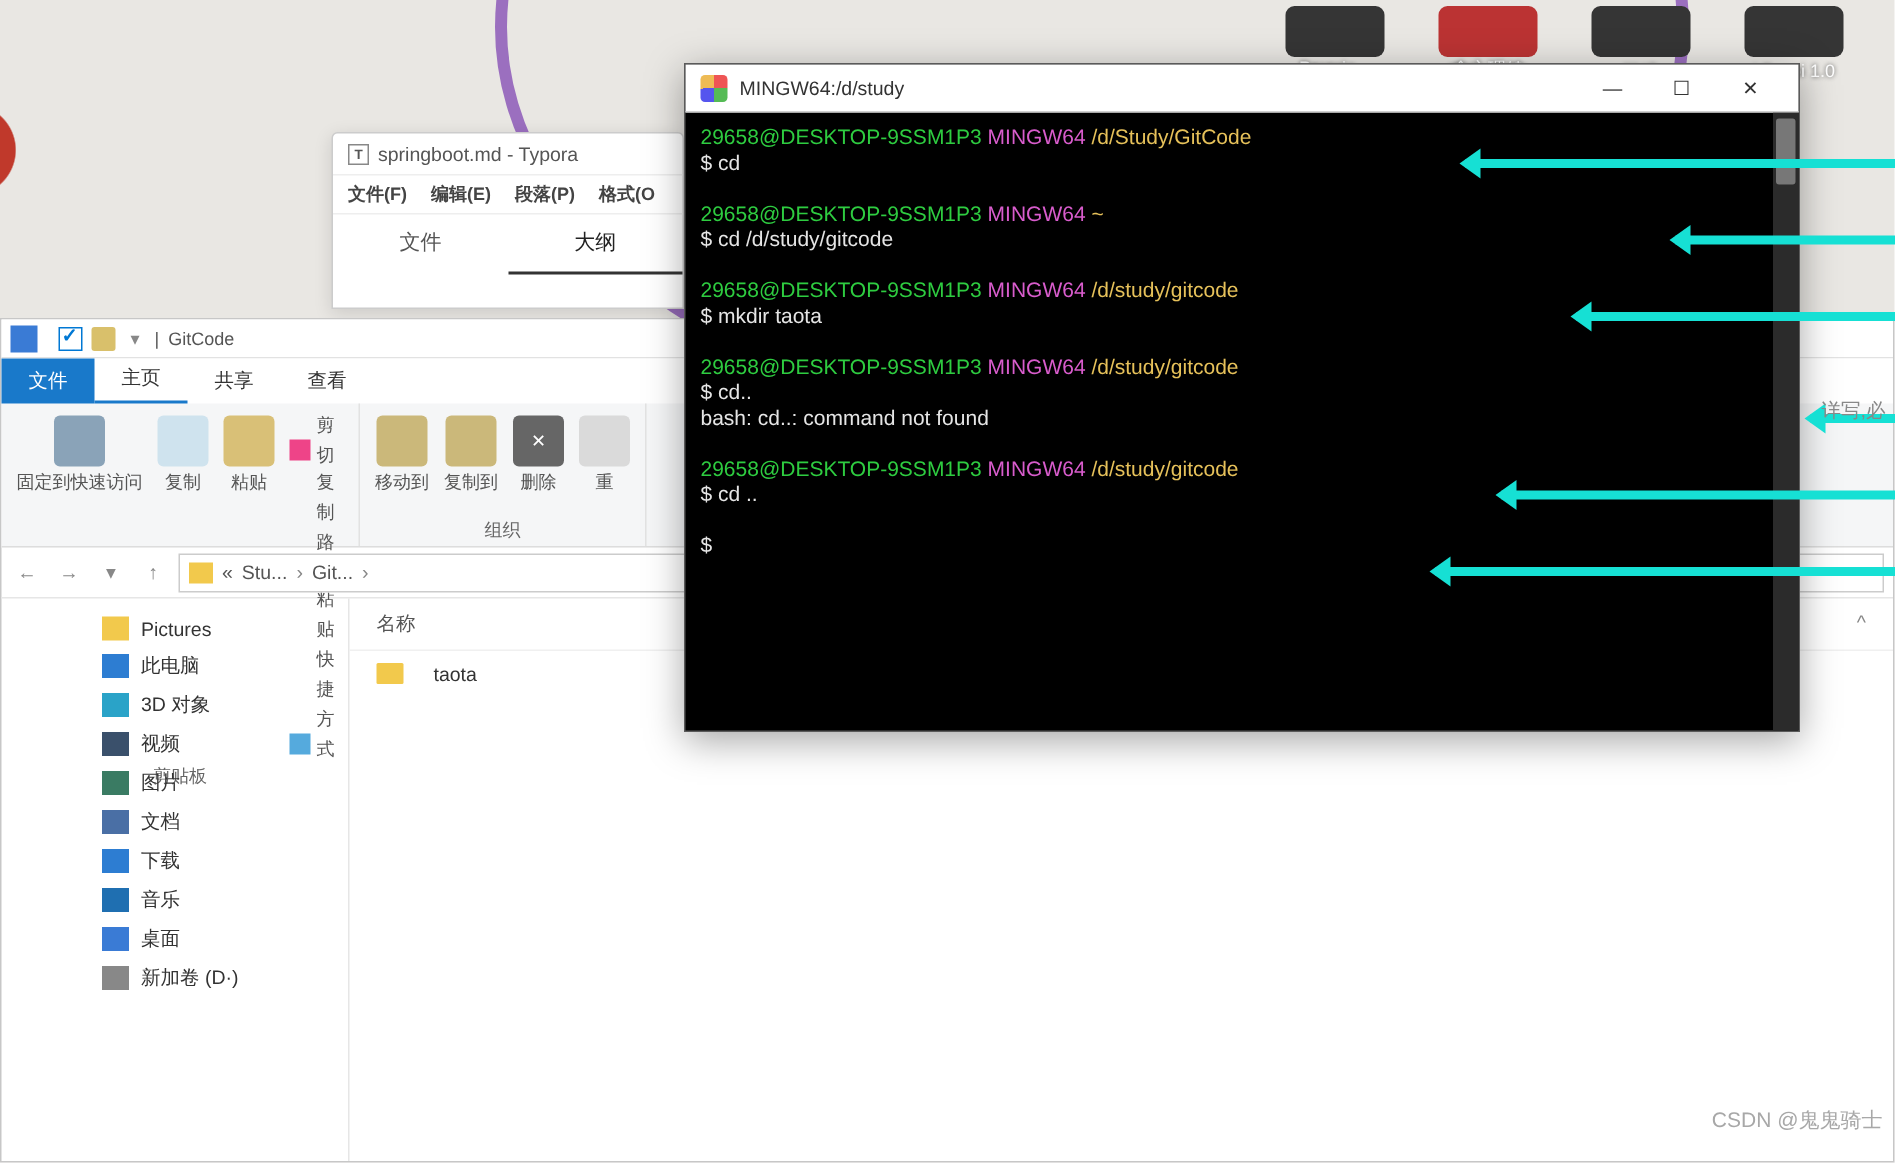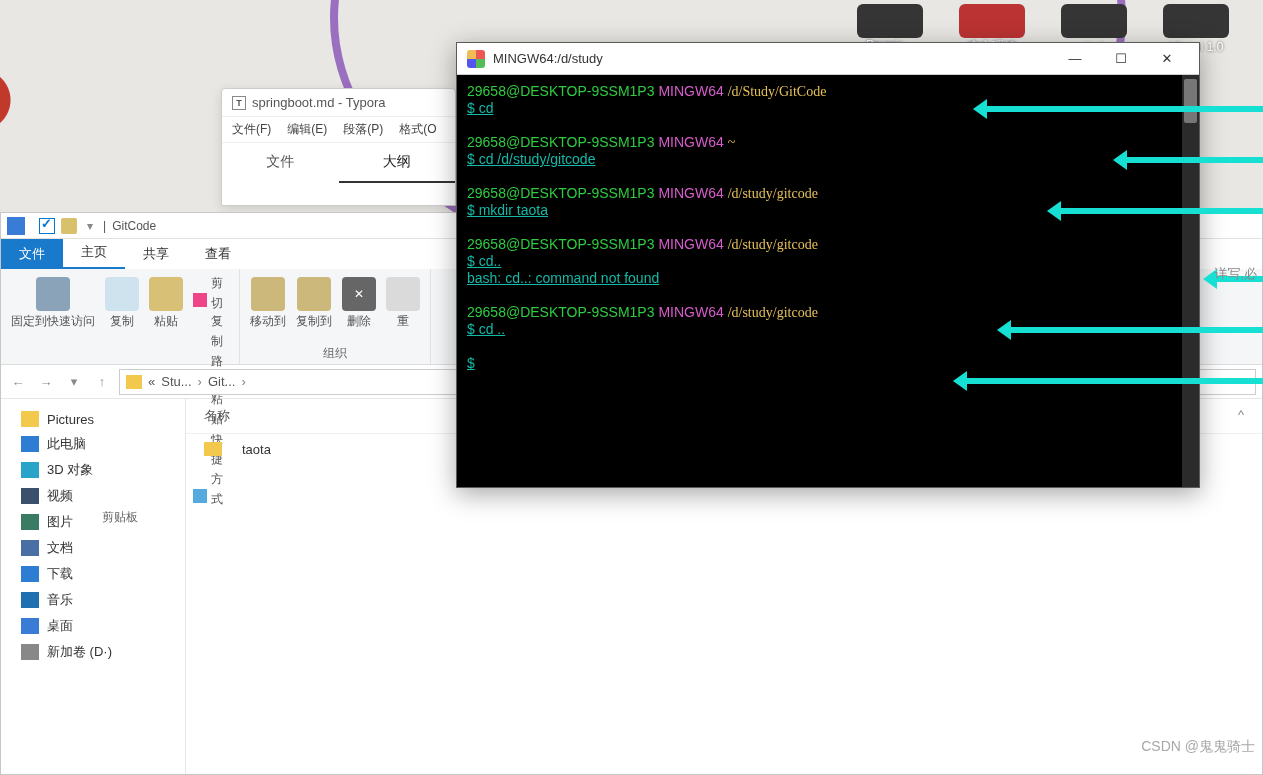--- a/index.html
+++ b/index.html
@@ -24,21 +24,21 @@
 .wm{position:absolute;right:8px;bottom:19px;color:#a8a8a8;font-size:14px;margin-top:41px;}
 
 
 .sidetext{position:absolute;right:6px;top:265px;writing-mode:horizontal-tb;color:#888;font-size:13px;}
 
 
 .typora { position:absolute; left:221px; top:88px; width:235px; height:118px;
   background:#fff; border:1px solid #ccc; border-radius:4px 4px 0 0; box-shadow:0 3px 12px rgba(0,0,0,.12); }
 .typ-title{display:flex;align-items:center;gap:6px;padding:6px 10px;font-size:13px;color:#555;border-bottom:1px solid #eee;}
 .typ-title .t-ico{width:14px;height:14px;border:1px solid #888;display:inline-flex;align-items:center;justify-content:center;font-size:9px;font-weight:bold;}
-.typ-menu{display:flex;gap:16px;padding:4px 10px;font-size:12px;color:#444;border-bottom:1px solid #eee;}
+.typ-menu{display:flex;gap:16px;padding:4px 10px;font-size:12px;color:#444;border-bottom:1px solid #eee;font-weight:bold;}
 .typ-tabs{display:flex;font-size:14px;color:#555;}
 .typ-tabs span{flex:1;text-align:center;padding:10px 0;}
 .typ-tabs span.act{border-bottom:2px solid #333;color:#222;}
 
 
 .explorer{position:absolute;left:0;top:212px;width:1263px;height:563px;background:#fff;border:1px solid #c7c7c7;}
 .ex-topbar{height:26px;background:#fff;display:flex;align-items:center;padding:0 6px;font-size:12px;color:#555;border-bottom:1px solid #e2e2e2;}
 .ex-topbar .qico{width:16px;height:16px;background:#d9c06b;border-radius:2px;margin-right:6px;}
 .ch{width:16px;height:16px;background:#fff;border:1px solid #0078d4;position:relative;margin:0 6px 0 10px;}
 .ch::after{content:"✓";color:#0078d4;position:absolute;left:1px;top:-3px;font-size:13px;font-weight:bold;}
@@ -55,21 +55,21 @@
 .small-list span{display:inline-block;width:14px;height:14px;vertical-align:-2px;margin-right:4px;}
 
 .addrbar{height:34px;display:flex;align-items:center;gap:6px;padding:0 6px;border-bottom:1px solid #e6e6e6;font-size:13px;color:#555;}
 .nav-arrow{width:22px;height:22px;display:flex;align-items:center;justify-content:center;color:#888;}
 .addr{flex:1;height:26px;border:1px solid #ccc;display:flex;align-items:center;padding:0 6px;gap:6px;background:#fff;}
 .addr .fic{width:16px;height:14px;background:#f2c94c;}
 .addr span.sep{color:#888;}
 .searchbx{width:240px;height:26px;border:1px solid #ccc;display:flex;align-items:center;padding:0 6px;gap:6px;color:#888;background:#fff;}
 
 .ex-body{display:flex;height:calc(100% - 186px);}
-.tree{width:185px;border-right:1px solid #e6e6e6;font-size:13px;color:#333;padding:8px 0;overflow:hidden;}
+.tree{width:185px;border-right:1px solid #e6e6e6;font-size:13px;color:#333;padding:8px 0;overflow:hidden;margin-left:47px;}
 .tree .nd{display:flex;align-items:center;gap:8px;padding:4px 10px 4px 20px;}
 .tree .nd .ic{width:18px;height:16px;}
 .list{flex:1;font-size:13px;color:#333;}
 .list .hd{display:flex;padding:8px 18px;color:#555;border-bottom:1px solid #f0f0f0;}
 .list .hd .c1{width:320px;}
 .list .row{display:flex;padding:6px 18px;align-items:center;}
 .list .row .c1{width:320px;display:flex;align-items:center;gap:20px;}
 .list .row .c2{width:180px;}
 .list .row .c3{width:120px;}
 .fold{width:18px;height:14px;background:#f2c94c;border-radius:1px;}
@@ -78,22 +78,22 @@
 .term{position:absolute;left:456px;top:42px;width:744px;height:446px;background:#000;border:1px solid #5a5a5a;box-shadow:0 6px 24px rgba(0,0,0,.35);}
 .t-title{height:32px;background:#fff;display:flex;align-items:center;padding:1px 10px;font-size:13px;color:#333;border-bottom:1px solid #d0d0d0;}
 .t-title .logo{width:18px;height:18px;margin-right:8px;position:relative;}
 .t-title .logo::before{content:"";position:absolute;inset:0;background:conic-gradient(#e55 0 90deg,#5b5 90deg 180deg,#55e 180deg 270deg,#eb5 270deg 360deg);border-radius:3px;}
 .wbtns{margin-left:auto;display:flex;gap:2px;}
 .wbtn{width:44px;height:30px;display:flex;align-items:center;justify-content:center;color:#333;font-size:13px;}
 .t-body{position:relative;height:calc(100% - 32px);padding:8px 10px;font-family:Consolas,monospace;font-size:14px;line-height:17px;color:#ddd;overflow:hidden;}
 .t-body .ln{white-space:pre;}
 .u{color:#2ecc40;}
 .m{color:#d85ccc;}
-.p{color:#e6c15a;font-family:Liberation Serif, serif;}
-.c{color:#14b8a6;text-decoration:underline;}
+.p{color:#e6c15a;}
+.c{color:#e5e5e5;}
 .scrollb{position:absolute;right:0;top:0;width:17px;height:100%;background:#2b2b2b;}
 .scrollb .th{position:absolute;top:4px;left:2px;width:13px;height:44px;background:#777;border-radius:2px;}
 
 
 .arrow{position:absolute;height:6px;background:#16e0d4;}
 .arrow::before{content:"";position:absolute;left:-14px;top:-7px;border:10px solid transparent;border-right:14px solid #16e0d4;}
 </style>
 </head>
 <body>
 

